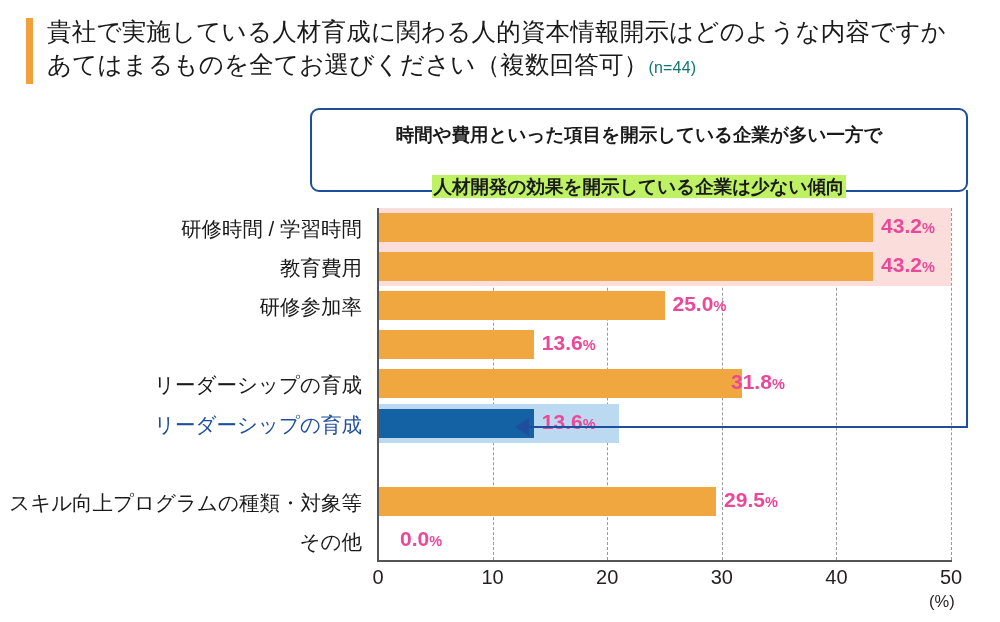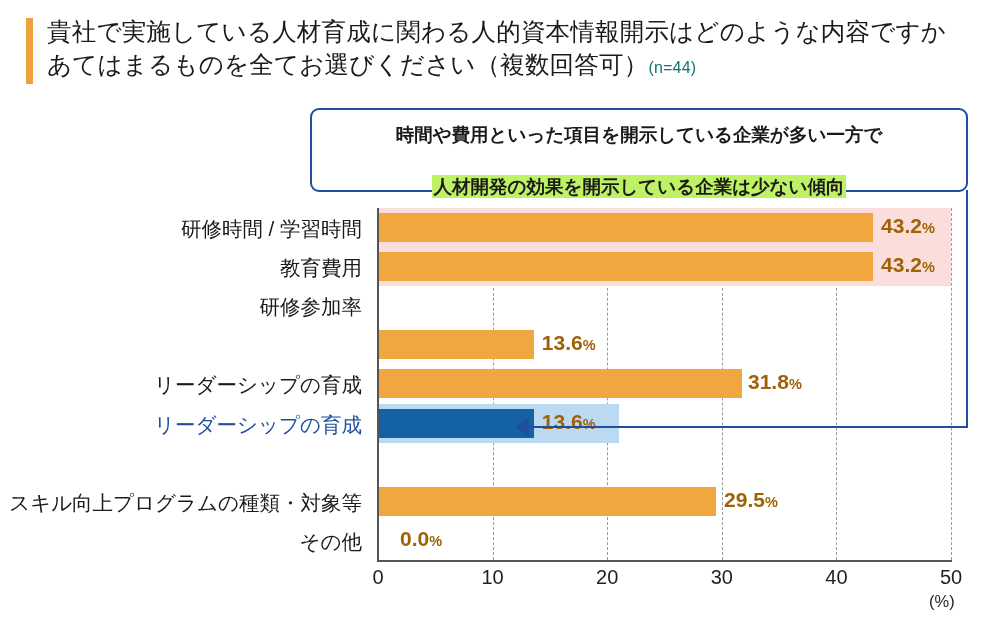--- a/index.html
+++ b/index.html
@@ -155,21 +155,21 @@
     position: absolute;
     top: 0px;
     height: 39.1px;
     left: 0;
   }
   .val {
     position: absolute;
     top: 6px;
     font-size: 21px;
     font-weight: bold;
-    color: #a16207;
+    color: #ec4899;
     white-space: nowrap;
   }
   .val .unit { font-size: 14.5px; font-weight: bold; }
 
   .cat {
     position: absolute;
     right: 1010px; 
     text-align: right;
     font-size: 20.5px;
     color: #1a1a1a;
@@ -256,27 +256,31 @@
     <div class="bar-band band-pink" style="top: 0px; height: 78.2222px; width: 573px;"></div>
     <div class="bar-band band-blue" style="top: 195.556px; height: 39.1111px; width: 240.66px;"></div>
     <div class="row" style="top: 0px;">
       <div class="bar" style="width: 495.072px;"></div>
       <div class="val" style="left: 503.072px;"><span>43.2</span><span class="unit">%</span></div>
     </div>
     <div class="row" style="top: 39.1111px;">
       <div class="bar" style="width: 495.072px;"></div>
       <div class="val" style="left: 503.072px;"><span>43.2</span><span class="unit">%</span></div>
     </div>
+    <div class="row" style="top: 78.2222px;">
+      <div class="bar" style="width: 286.5px;"></div>
+      <div class="val" style="left: 294.5px;"><span>25.0</span><span class="unit">%</span></div>
+    </div>
     <div class="row" style="top: 117.333px;">
       <div class="bar" style="width: 155.856px;"></div>
       <div class="val" style="left: 163.856px;"><span>13.6</span><span class="unit">%</span></div>
     </div>
     <div class="row" style="top: 156.444px;">
       <div class="bar" style="width: 364.428px;"></div>
-      <div class="val" style="left: 370px;"><span>31.8</span><span class="unit">%</span></div>
+      <div class="val" style="left: 353px;"><span>31.8</span><span class="unit">%</span></div>
     </div>
     <div class="row" style="top: 195.556px;">
       <div class="bar highlight" style="width: 155.856px;"></div>
       <div class="val" style="left: 163.856px;"><span>13.6</span><span class="unit">%</span></div>
     </div>
     <div class="row" style="top: 273.778px;">
       <div class="bar" style="width: 338.07px;"></div>
       <div class="val" style="left: 346.07px;"><span>29.5</span><span class="unit">%</span></div>
     </div>
     <div class="row" style="top: 312.889px;">

